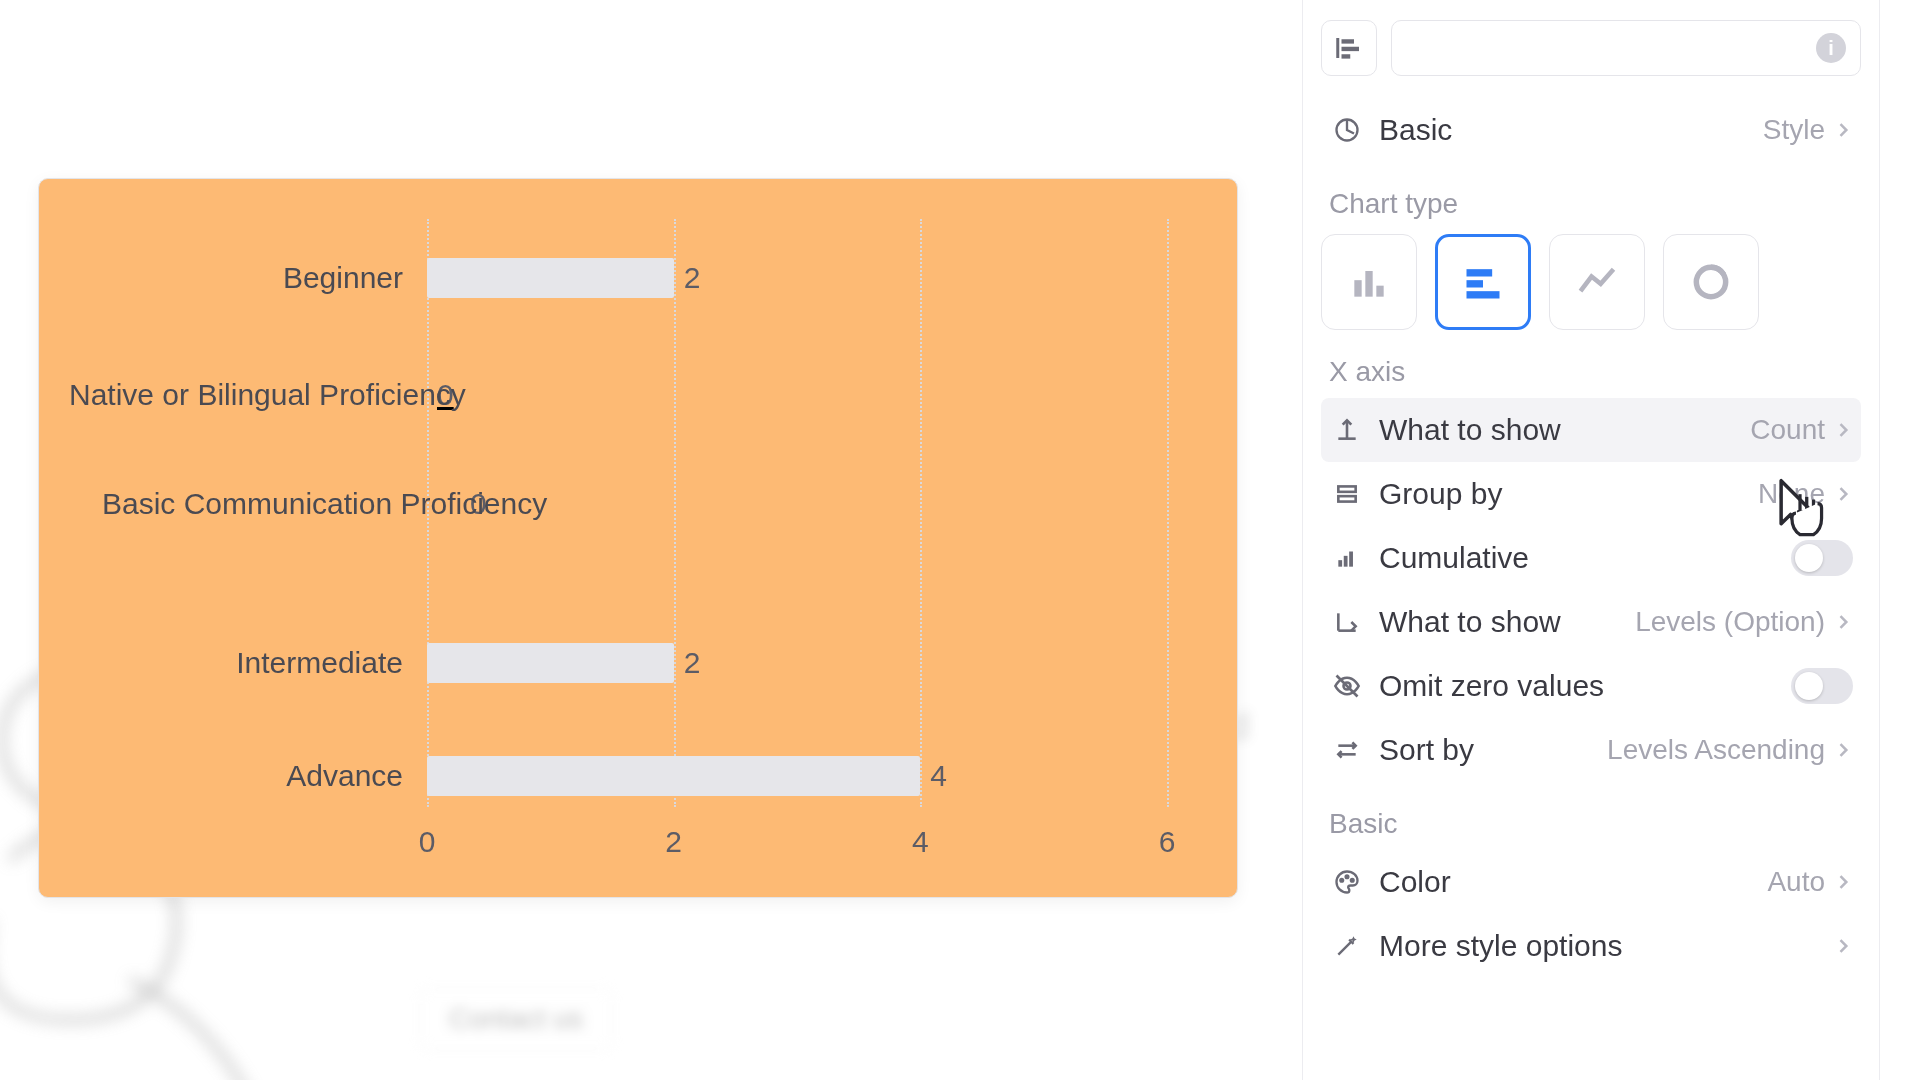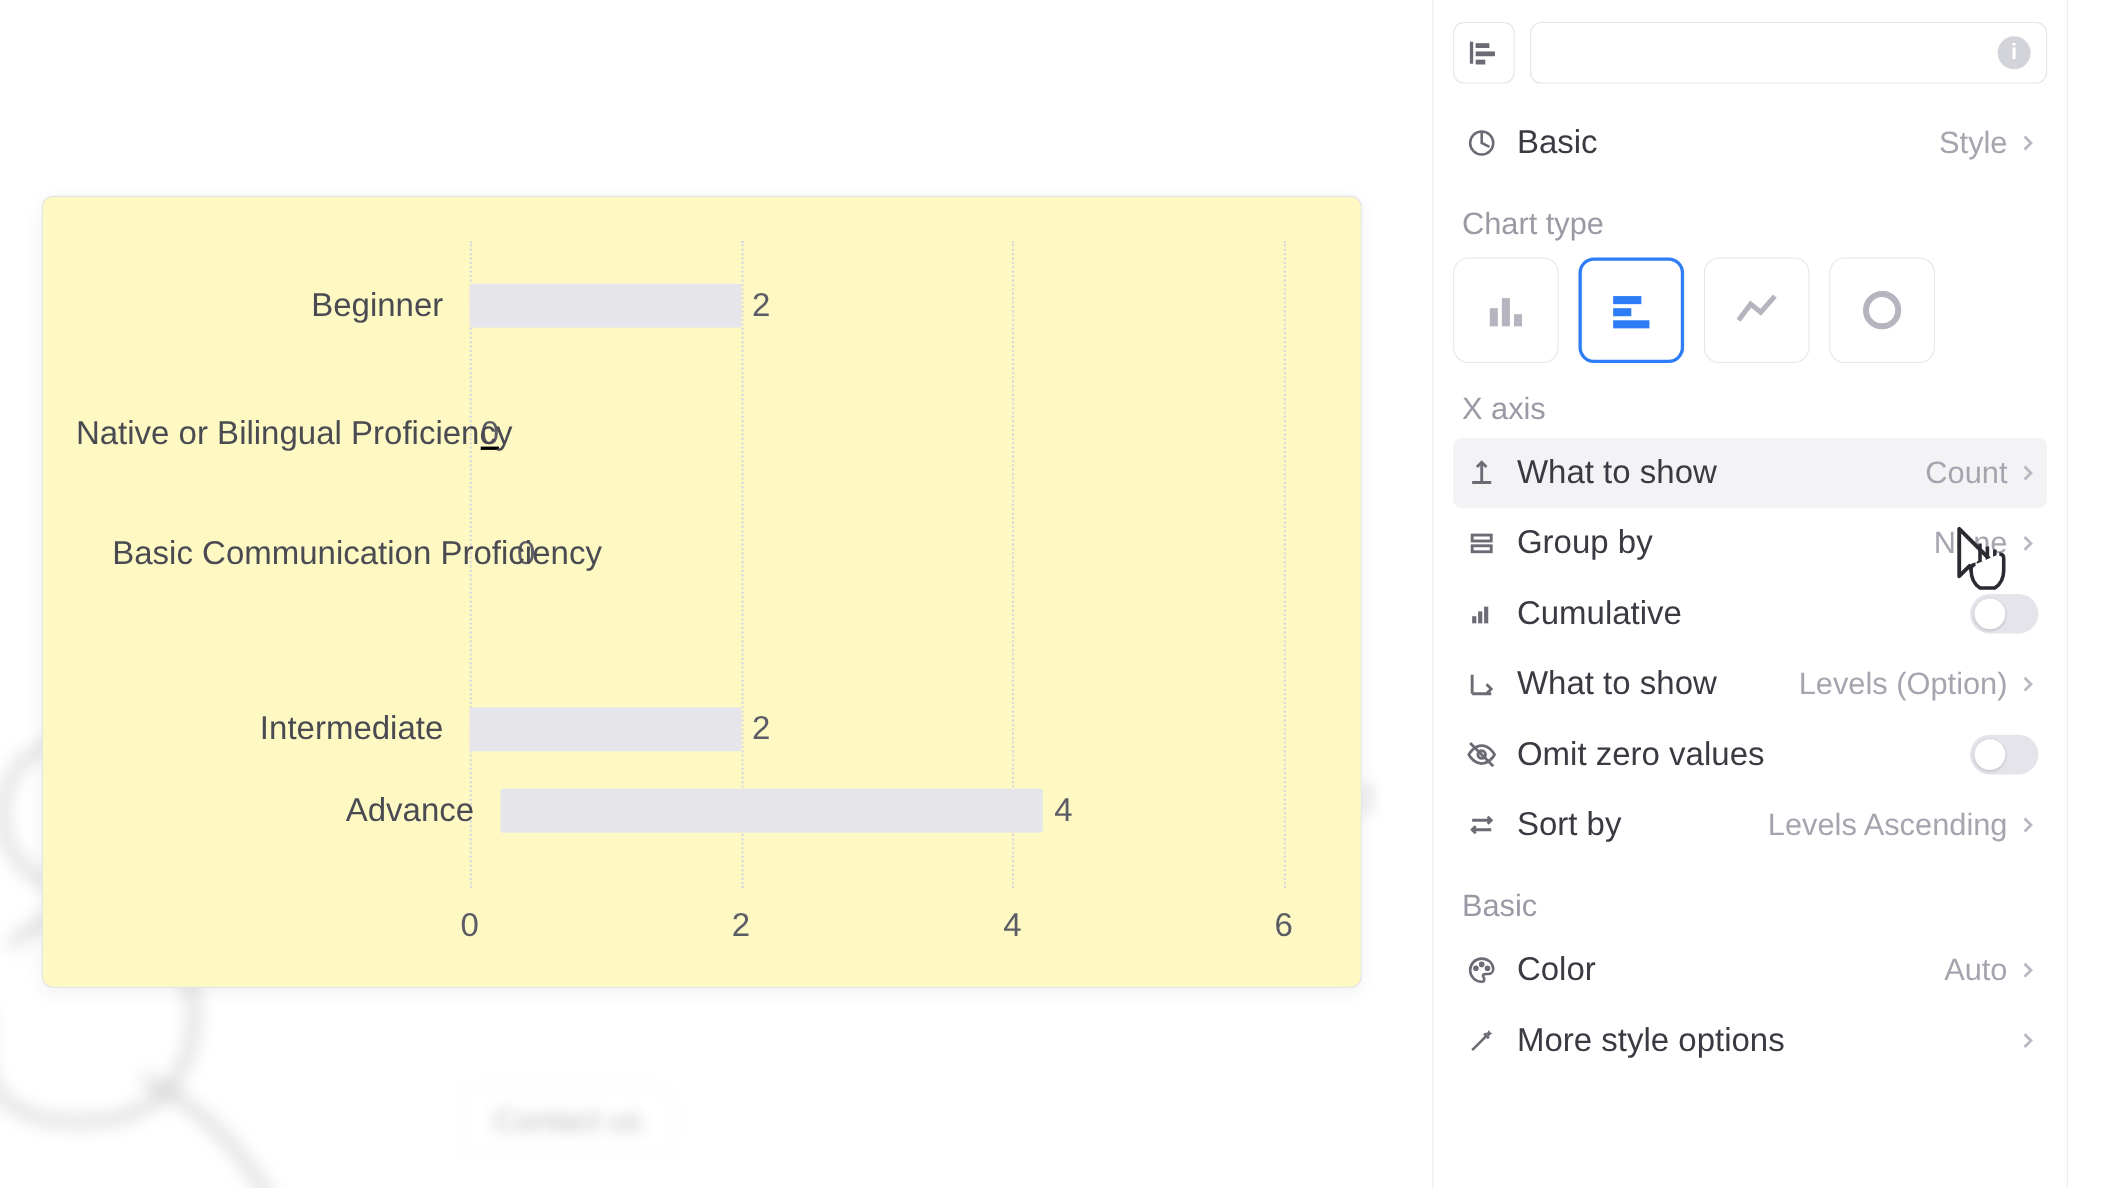--- a/index.html
+++ b/index.html
@@ -7,21 +7,21 @@
 .stage { position: relative; width: 1920px; height: 1080px; }
 
 
 .bg-ghost { position: absolute; left: -60px; bottom: -60px; width: 420px; height: 520px; filter: blur(8px); opacity: .5; z-index: 0; }
 .bg-ghost svg { width: 100%; height: 100%; }
 
 .bg-text { position: absolute; right: 670px; top: 700px; font-size: 38px; color: #555; filter: blur(6px); opacity: .25; line-height: 1.4; text-align: right; }
 .bg-btn { position: absolute; left: 420px; top: 988px; padding: 14px 28px; border: 1px solid rgba(0,0,0,.15); border-radius: 8px; color: #444; font-size: 28px; filter: blur(6px); opacity: .35; background: #fff; }
 
 
-.chart-card { position: absolute; left: 38px; top: 178px; width: 1200px; height: 720px; background: #fef9c3; border: 1px solid #e4e4e7; border-radius: 10px; box-shadow: 0 4px 16px rgba(0,0,0,.06); z-index: 5; padding: 20px 30px 20px 30px; }
+.chart-card { position: absolute; left: 38px; top: 178px; width: 1200px; height: 720px; background: #fdba74; border: 1px solid #e4e4e7; border-radius: 10px; box-shadow: 0 4px 16px rgba(0,0,0,.06); z-index: 5; padding: 20px 30px 20px 30px; }
 .chart-area { position: relative; width: 100%; height: 100%; }
 .plot { position: absolute; left: 358px; top: 20px; right: 40px; bottom: 70px; }
 .gridline { position: absolute; top: 0; bottom: 0; width: 0; border-left: 2px dotted #d9d9de; }
 .x-tick { position: absolute; bottom: 18px; font-size: 30px; color: #5c5c66; transform: translateX(-50%); }
 .row { position: absolute; left: 0; right: 0; height: 40px; display: flex; align-items: center; }
 .row-label { position: absolute; width: 346px; left: -358px; text-align: right; font-size: 30px; color: #4a4a52; padding-right: 12px; white-space: nowrap; }
 .bar { height: 40px; background: #e6e6ea; border-radius: 2px; }
 .bar-val { font-size: 30px; color: #5c5c66; margin-left: 10px; }
 
 
@@ -91,21 +91,21 @@
           <div class="row" style="top: 265px; margin-left: 33px;">
             <div class="row-label">Basic Communication Proficiency</div>
             <div class="bar" style="width: 0px;"></div>
             <div class="bar-val">0</div>
           </div>
           <div class="row" style="top: 391.6px; margin-top: 32px;">
             <div class="row-label">Intermediate</div>
             <div class="bar" style="width: 246.667px;"></div>
             <div class="bar-val">2</div>
           </div>
-          <div class="row" style="top: 498px; margin-left: 28px;">
+          <div class="row" style="top: 537px;">
             <div class="row-label">Advance</div>
             <div class="bar" style="width: 493.333px;"></div>
             <div class="bar-val">4</div>
           </div>
         </div>
 
   <div class="x-tick" style="left: 358px;">0</div>
         <div class="x-tick" style="left: 604.667px;">2</div>
         <div class="x-tick" style="left: 851.333px;">4</div>
         <div class="x-tick" style="left: 1098px;">6</div>

